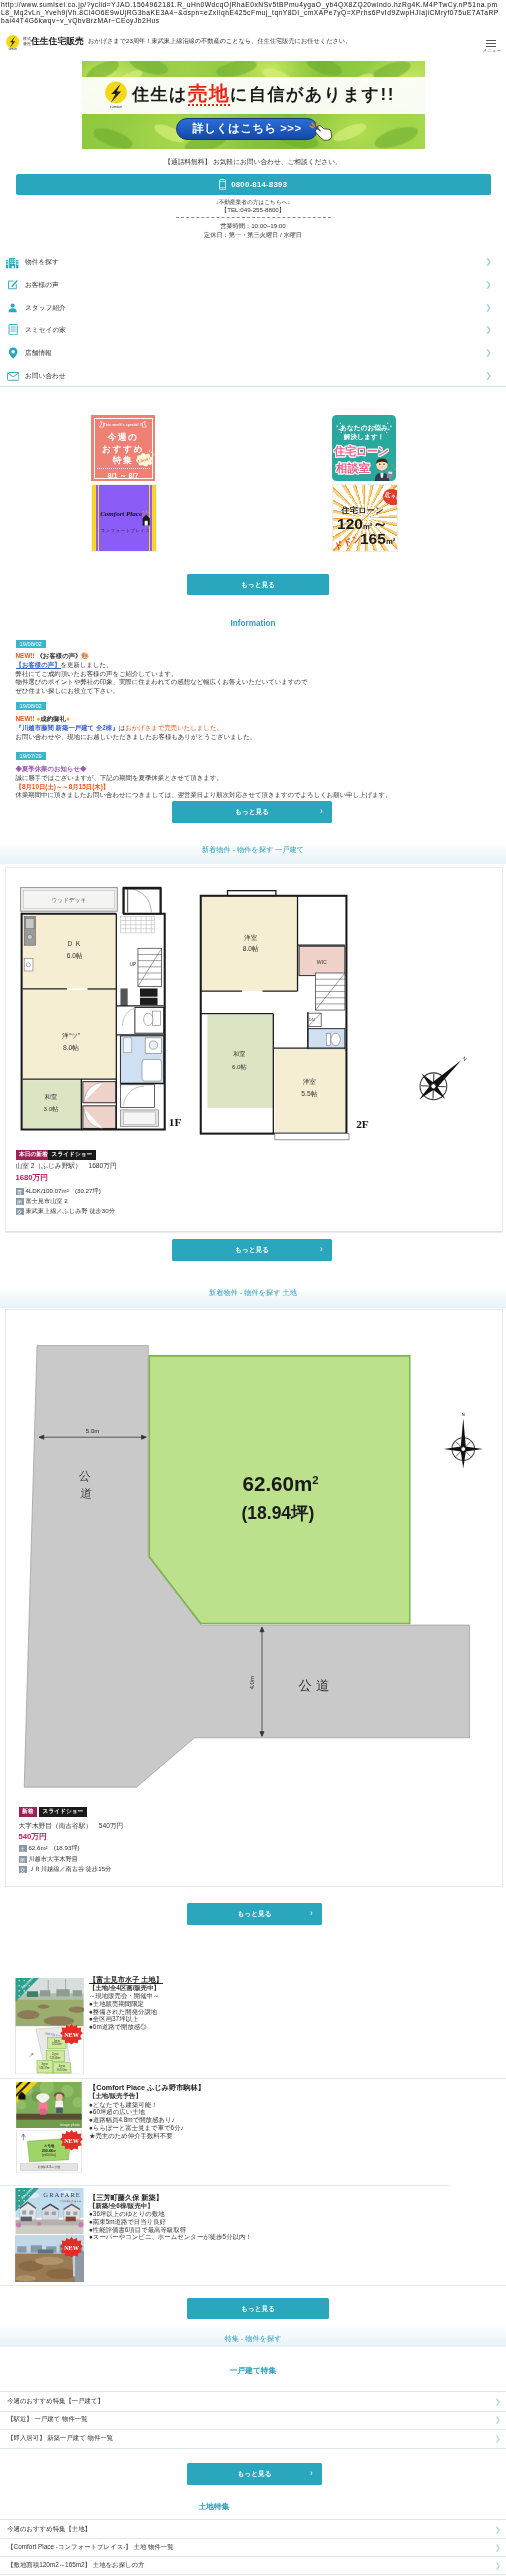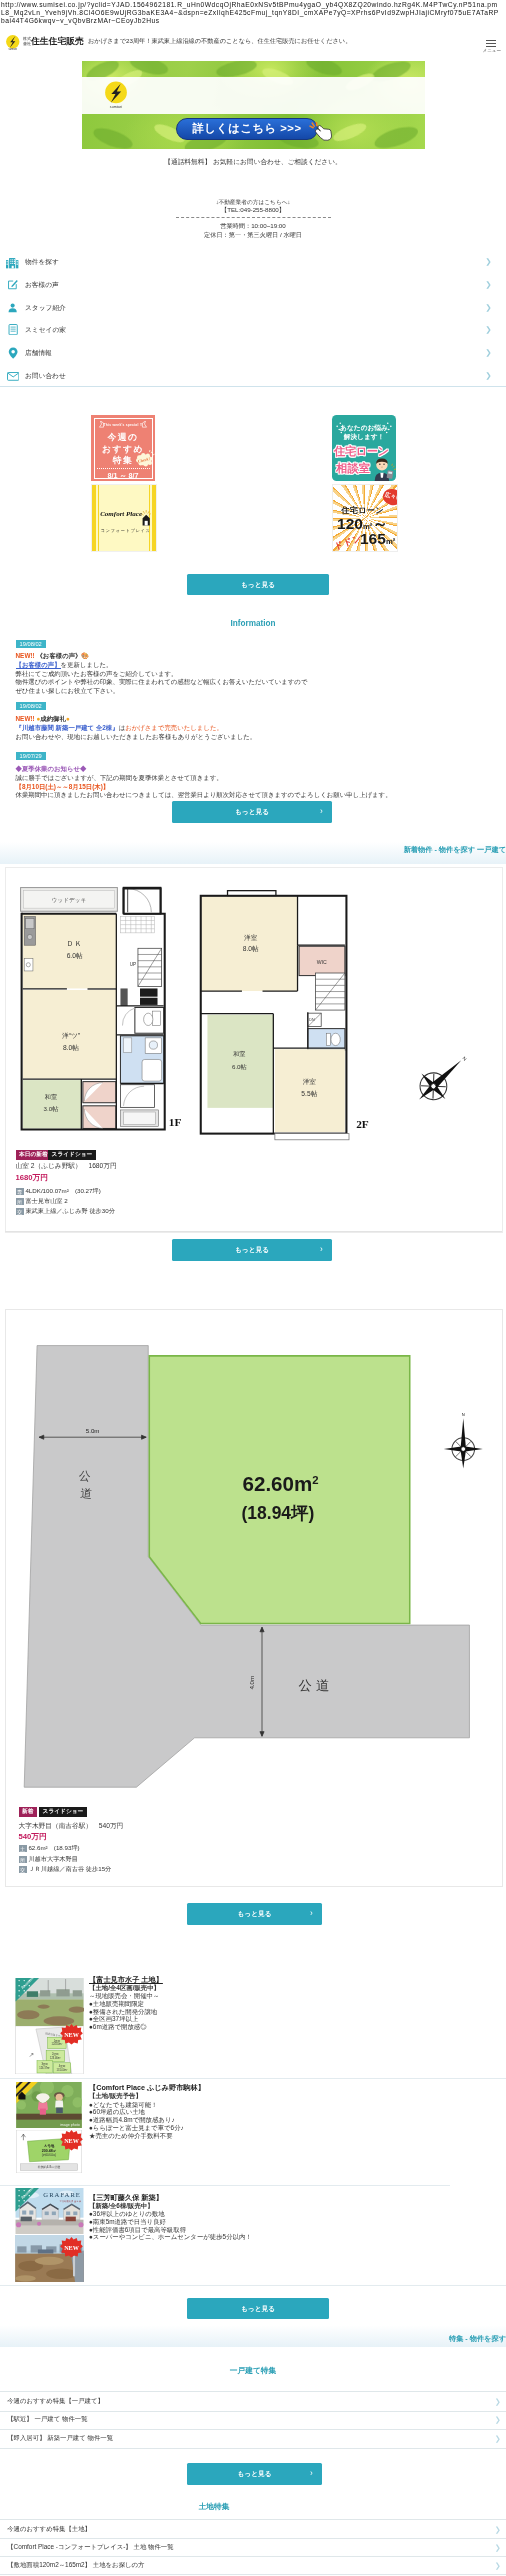--- a/index.html
+++ b/index.html
@@ -4,21 +4,21 @@
 <title>sumisei</title>
 <style>
   html,body{margin:0;padding:0;}
   body{font-family:"Liberation Sans",sans-serif;background:#fff;}
   #page{position:relative;width:506px;height:3113px;margin:0;background:#fff;overflow:hidden;}
   .abs{position:absolute;}
   .tc{text-align:center;}
   .btn-teal{position:absolute;background:#2ba7bd;color:#fff;text-align:center;border-radius:1.5px;font-size:6.7px;font-weight:bold;}
   .btn-arrow:after{content:"›";position:absolute;right:9.3px;top:50%;transform:translateY(-50%);font-size:8.2px;font-weight:normal;}
   .hband{position:absolute;left:0;width:506px;height:21.6px;background:linear-gradient(#ffffff,#e7f2f8);}
-  .hband span{display:block;text-align:right;color:#2b9fb5;font-weight:bold;font-size:7.2px;padding-top:6.2px;}
+  .hband span{display:block;text-align:center;color:#2b9fb5;font-weight:normal;font-size:7.2px;padding-top:6.2px;}
   .navrow{position:absolute;left:0;width:506px;height:23px;border-bottom:0.5px solid #cfe3ec;background:#fff;}
   .navrow .txt{position:absolute;left:25px;top:8.8px;font-size:6.7px;color:#333;}
   .navrow .chev{position:absolute;right:14.4px;top:8.2px;color:#9fcfdd;font-size:7.7px;}
   .lrow .chev{position:absolute;right:5.2px;top:5.2px;color:#b9d9e4;font-size:7.2px;}
 </style>
 </head>
 <body>
 <div id="page">
 
 <div class="abs" style="left:1px;top:0.5px;width:505px;font-size:6.7px;letter-spacing:0.5px;color:#111;line-height:8.4px;white-space:nowrap;">http://www.sumisei.co.jp/?yclid=YJAD.1564962181.R_uHn0WdcqOjRhaE0xNSv5tBPmu4ygaO_yb4QX8ZQ20windo.hzRg4K.M4PTwCy.nP51na.pm<br>L8_Mq2vLn_Yveh9jVh.8Cl4O6E9wUjRG3baKE3A4~&amp;dspn=eZxIlqhE425cFmuj_tqnY8DI_cmXAPe7yQ=XPrhs6PvId9ZwpHJIajiCMryf075uE7ATaRP<br>bai44T4G6kwqv~v_vQbvBrzMAr~CEoyJb2Hus</div>
@@ -73,33 +73,43 @@
   </svg>
 
   <div class="abs" style="left:0;top:15.5px;width:343px;height:37px;background:rgba(255,255,255,0.93);"></div>
 
   <svg class="abs" style="left:21.6px;top:18.5px;" width="24" height="29" viewBox="0 0 46 56">
     <circle cx="23" cy="24" r="21" fill="#f5d918"></circle>
     <path d="M32 7 L14 27 L22 27 L13 44 L33 22 L24.5 22 Z" fill="#222"></path>
     <text x="23" y="54" font-size="7" text-anchor="middle" fill="#333">sumisei</text>
   </svg>
 
+  <div class="abs" style="left:50px;top:19px;width:289px;font-size:17px;font-weight:bold;color:#1a1a1a;letter-spacing:1.5px;white-space:nowrap;">住生は<span style="color:#e8251a;font-size:19.6px;border-bottom:2.1px dotted #e8251a;">売地</span>に自信があります!!</div>
 
   <div class="abs" style="left:94px;top:57px;width:142px;height:21.6px;border-radius:11.3px;background:linear-gradient(#2a6fd8,#1448a8);border:1.3px solid #16367e;box-sizing:border-box;color:#fff;font-size:11.3px;font-weight:bold;text-align:center;line-height:19px;letter-spacing:0.5px;">詳しくはこちら &gt;&gt;&gt;</div>
 
   <svg class="abs" style="left:227px;top:61px;" width="23" height="24" viewBox="0 0 44 46">
     <g>
       <path d="M6 2 L10 8 M2 8 L8 11 M14 0 L15 7" stroke="#f08622" stroke-width="3" fill="none" stroke-linecap="round"></path>
       <path d="M18 14 q-3 -2 -5 1 q-2 3 1 6 l8 9 q6 7 14 5 q8 -2 7 -10 l-1 -7 q-0.5 -4 -4 -4 l-10 -1 -5 -5 q-2.5 -2.5 -5 -0.5 q-2 2 0 5 l4 5 Z" fill="#fff" stroke="#333" stroke-width="1.6"></path>
     </g>
   </svg>
 </div>
 
 <div class="abs tc" style="left:0;top:158px;width:506px;font-size:6.7px;color:#333;">【通話料無料】 お気軽にお問い合わせ、ご相談ください。</div>
 
+<div class="abs" style="left:15.5px;top:174px;width:475px;height:20.6px;background:#2ba7bd;border-radius:2.1px;display:flex;align-items:center;justify-content:center;">
+<svg width="7.2" height="11.3" viewBox="0 0 14 22" style="margin-right:5.2px;">
+        <rect x="1" y="1" width="12" height="20" rx="2.5" fill="none" stroke="#fff" stroke-width="1.6"></rect>
+        <line x1="1" y1="5" x2="13" y2="5" stroke="#fff" stroke-width="1.2"></line>
+        <line x1="1" y1="17" x2="13" y2="17" stroke="#fff" stroke-width="1.2"></line>
+        <circle cx="7" cy="19.2" r="0.9" fill="#fff"></circle>
+      </svg>
+<span style="color:#fff;font-size:7.7px;font-weight:bold;letter-spacing:0.3px;">0800-814-8393</span>
+    </div>
 
 <div class="abs tc" style="left:0;top:199px;width:506px;font-size:5.7px;color:#333;">↓不動産業者の方はこちらへ↓</div>
 <div class="abs tc" style="left:0;top:206px;width:506px;font-size:6.2px;color:#333;">【TEL:049-255-8800】</div>
 
 <div class="abs" style="left:176px;top:217px;width:155px;border-top:0.5px dashed #8a8a8a;"></div>
 
 <div class="abs tc" style="left:0;top:222px;width:506px;font-size:6.2px;color:#333;">営業時間：10:00~19:00</div>
 <div class="abs tc" style="left:0;top:231px;width:506px;font-size:6.2px;color:#333;">定休日：第一・第三火曜日 / 水曜日</div>
 
 <div class="abs" style="left:0;top:249px;width:506px;height:0;border-top:0.5px solid #bfdde8;"></div>
@@ -211,21 +221,21 @@
           <line x1="31" y1="6" x2="34" y2="2"></line>
           <line x1="34" y1="10" x2="38" y2="8"></line>
           <line x1="28" y1="4" x2="29" y2="0"></line>
         </g>
     <text x="18" y="22" font-size="8" font-style="italic" font-weight="bold" fill="#e8743c" text-anchor="middle" transform="rotate(-14 18 22)" font-family="Liberation Serif">Check!</text>
   </svg>
   <div class="abs tc" style="left:5.7px;top:53px;width:53px;border-top:1.3px dotted #ffffff;"></div>
   <div class="abs tc" style="left:0;top:56px;width:64px;font-size:7.2px;font-weight:bold;color:#fff;">8/1 ～ 8/7</div>
 </div>
 
-<div class="abs" style="left:91px;top:484px;width:64px;height:66px;background:#fef9c3;border:0.5px solid #f0f0f0;">
+<div class="abs" style="left:91px;top:484px;width:64px;height:66px;background:#8b5cf6;border:0.5px solid #f0f0f0;">
   <div class="abs" style="left:0;top:0;width:4.1px;height:66px;background:#f6d525;"></div>
   <div class="abs" style="left:5.7px;top:0;width:1.5px;height:66px;background:#f6d525;"></div>
   <div class="abs" style="right:0;top:0;width:4.1px;height:66px;background:#f6d525;"></div>
   <div class="abs" style="right:5.7px;top:0;width:1.5px;height:66px;background:#f6d525;"></div>
   <div class="abs" style="left:8.2px;top:25px;width:42px;font-size:7px;font-weight:bold;color:#111;font-style:italic;font-family:'Liberation Serif',serif;white-space:nowrap;">Comfort Place</div>
   <div class="abs" style="left:8.8px;top:43px;width:49px;font-size:4.1px;color:#222;letter-spacing:0.8px;white-space:nowrap;">コンフォートプレイス</div>
   <svg class="abs" style="left:48px;top:24px;" width="12.4" height="17.5" viewBox="0 0 24 34">
         <g stroke="#d9a520" stroke-width="1.3">
           <line x1="3" y1="9" x2="7" y2="12"></line>
           <line x1="12" y1="2" x2="12" y2="7"></line>
@@ -507,20 +517,23 @@
 <div class="abs" style="left:15.5px;top:1150px;background:#9e2158;color:#fff;font-size:5.7px;font-weight:bold;padding:1px 3.6px;">本日の新着</div>
 <div class="abs" style="left:48px;top:1150px;background:#1a1a1a;color:#fff;font-size:5.7px;font-weight:bold;padding:1px 3.6px;">スライドショー</div>
 <div class="abs" style="left:15.5px;top:1162px;font-size:6.7px;color:#333;">山室 2（ふじみ野駅）　1680万円</div>
 <div class="abs" style="left:15.5px;top:1173px;font-size:7.7px;font-weight:bold;color:#c2185b;">1680万円</div>
 <div class="abs" style="left:15.5px;top:1187px;font-size:6.2px;color:#333;"><span style="background:#8a9aa5;color:#fff;font-size:5.2px;padding:0.5px 1.5px;">専</span> 4LDK/100.07m²　(30.27坪)</div>
 <div class="abs" style="left:15.5px;top:1197px;font-size:6.2px;color:#333;"><span style="background:#8a9aa5;color:#fff;font-size:5.2px;padding:0.5px 1.5px;">所</span> 富士見市山室 2</div>
 <div class="abs" style="left:15.5px;top:1207px;font-size:6.2px;color:#333;"><span style="background:#8a9aa5;color:#fff;font-size:5.2px;padding:0.5px 1.5px;">交</span> 東武東上線／ふじみ野 徒歩30分</div>
 
 <div class="btn-teal btn-arrow" style="left:172px;top:1239px;width:160px;height:21.6px;line-height:21.6px;">もっと見る</div>
 
+<div class="hband" style="top:1286px;">
+      <span style="padding-top:2.1px;">新着物件 - 物件を探す 土地</span>
+    </div>
 
 <div class="abs" style="left:4.6px;top:1309px;width:496px;height:576px;background:#fff;border:0.5px solid #e8e8e8;"></div>
 
 <div id="landplan" class="abs" style="left:0;top:1308px;width:506px;height:489px;">
 <svg width="506" height="489" viewBox="0 0 983 950">
 
   <polygon points="72,73 288,73 288,483 390,616 912,616 912,835 378,835 265,931 47,931" fill="#c9c9ca" stroke="#a0a0a0" stroke-width="1.5"></polygon>
 
   <polygon points="290,93 796,93 796,613 390,613 290,483" fill="#bce18d" stroke="#7ab648" stroke-width="3"></polygon>
 

